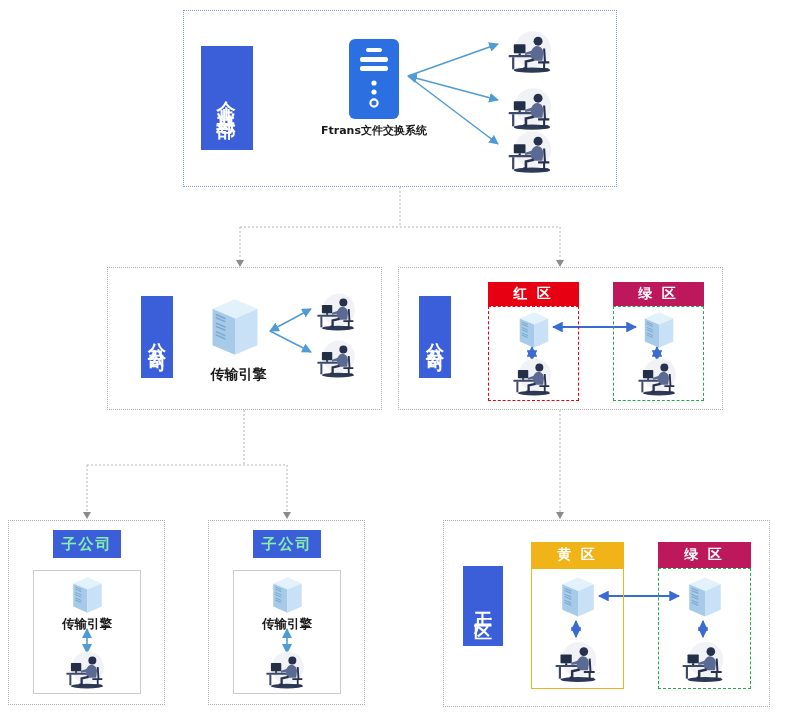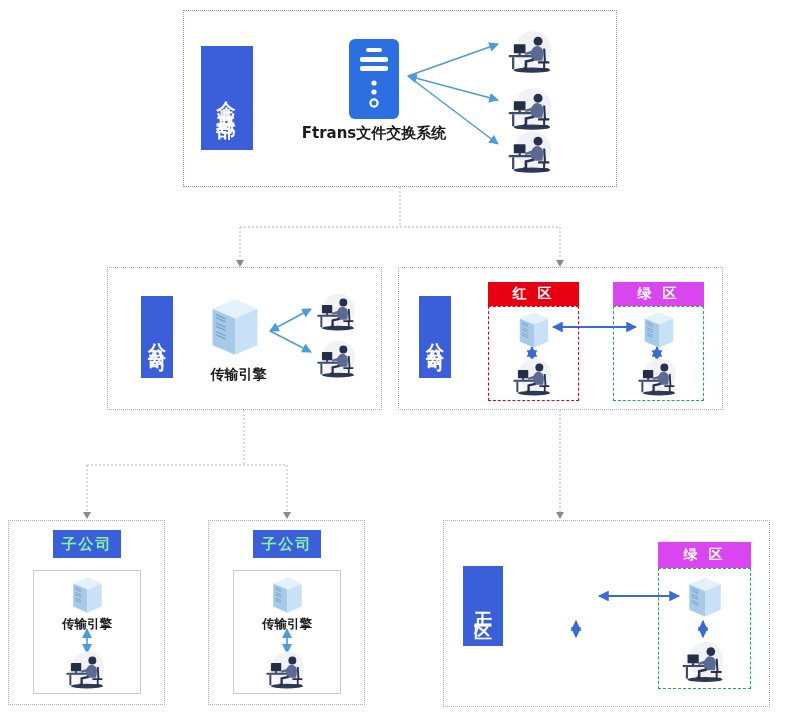--- a/index.html
+++ b/index.html
@@ -9,29 +9,29 @@
   .box { position:absolute; background:transparent; }
   .dotted-blue { border:1.5px dotted #7e9ed8; }
   .dotted-gray { border:1.5px dotted #aeaeae; }
   .vlabel { position:absolute; background:#3a5fd9; color:#fff; font-weight:bold;
             writing-mode:vertical-rl; text-orientation:upright;
             display:flex; align-items:center; justify-content:center; letter-spacing:6px; }
   .hlabel { position:absolute; background:#3a5fd9; color:#86efac; font-weight:bold;
             display:flex; align-items:center; justify-content:center; font-size:15px; letter-spacing:2px; }
   .icon { position:absolute; }
   .sys-label { position:absolute; text-align:center; font-weight:bold; color:#1b1b1b;
-               font-size:15px; line-height:1.4; }
+               font-size:11px; line-height:1.4; }
   .engine-label { position:absolute; text-align:center; font-weight:bold; color:#1b1b1b; font-size:14px; }
   .zone { position:absolute; display:flex; flex-direction:column; }
   .zone-header { display:flex; align-items:center; justify-content:center;
-                 color:#fff; font-weight:bold; font-size:14px; letter-spacing:3px; flex:0 0 auto; }
+                 color:#fff; font-weight:bold; font-size:14px; letter-spacing:3px; flex:0 0 auto;font-family:Liberation Serif, serif; }
   .zone-body { flex:1 1 auto; display:flex; flex-direction:column; align-items:center;
                justify-content:space-between; background:transparent; }
   .bg-red { background:#e60012; }
-  .bg-green { background:#d946ef; }
+  .bg-green { background:#be185d; }
   .bg-yellow { background:#f0b419; }
   .bd-red { border:1.5px dashed #e60012; }
   .bd-green { border:1.5px dashed #21a94d; }
   .bd-yellow { border:1.5px solid #f0b419; }
   .sub-inner { position:absolute; left:24px; top:49px; width:108px; height:124px;
                border:1px solid #cccccc; display:flex; flex-direction:column; align-items:center; }
   .sub-engine-label { font-weight:bold; font-size:12.5px; color:#1b1b1b; margin-top:2px; }
   .flex-icon { position:static; flex:0 0 auto; }
 </style>
 </head>
@@ -222,20 +222,31 @@
       <div class="sub-engine-label">传输引擎</div>
       <svg class="flex-icon" style="margin-top:auto; margin-bottom:3px;" width="46" height="40">
           <use href="#sym-user"></use>
         </svg>
     </div>
   </div>
 
   <div class="box dotted-gray" style="left:443px; top:520px; width:327px; height:187px;">
     <div class="vlabel" style="left:19px; top:45px; width:40px; height:80px; font-size:18px;">工厂区</div>
 
+    <div class="zone" style="left:87px; top:21px; width:93px; height:147px;">
+      <div class="zone-header bg-yellow" style="height:26px;">黄 区</div>
+      <div class="zone-body bd-yellow" style="padding:7px 0 4px 0;">
+        <svg class="flex-icon" width="38" height="42">
+            <use href="#sym-server-iso"></use>
+          </svg>
+        <svg class="flex-icon" width="50" height="44">
+            <use href="#sym-user"></use>
+          </svg>
+      </div>
+    </div>
 
     <div class="zone" style="left:214px; top:21px; width:93px; height:147px;">
       <div class="zone-header bg-green" style="height:26px;">绿 区</div>
       <div class="zone-body bd-green" style="padding:7px 0 4px 0;">
         <svg class="flex-icon" width="38" height="42">
             <use href="#sym-server-iso"></use>
           </svg>
         <svg class="flex-icon" width="50" height="44">
             <use href="#sym-user"></use>
           </svg>

